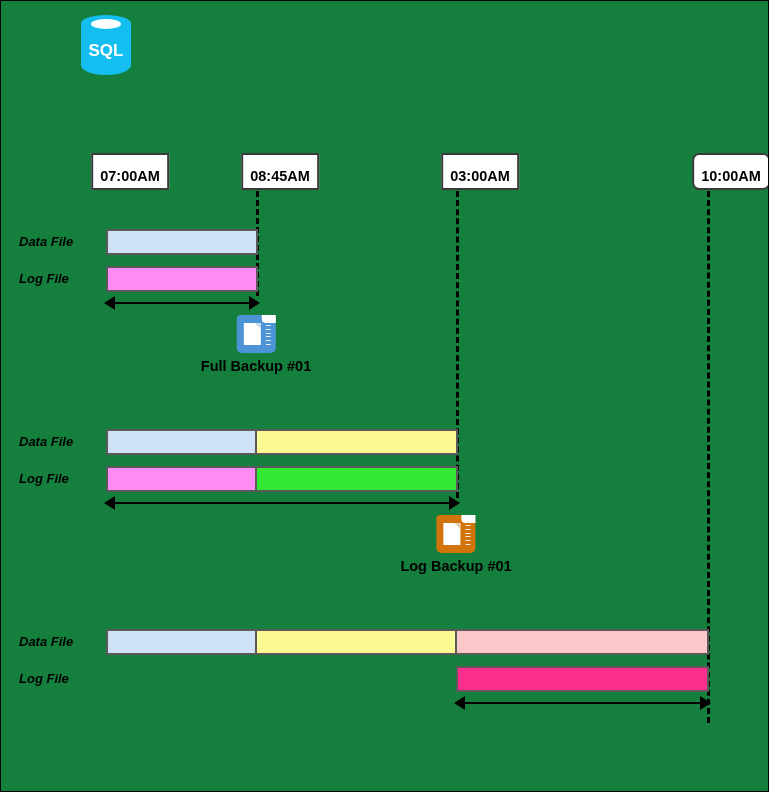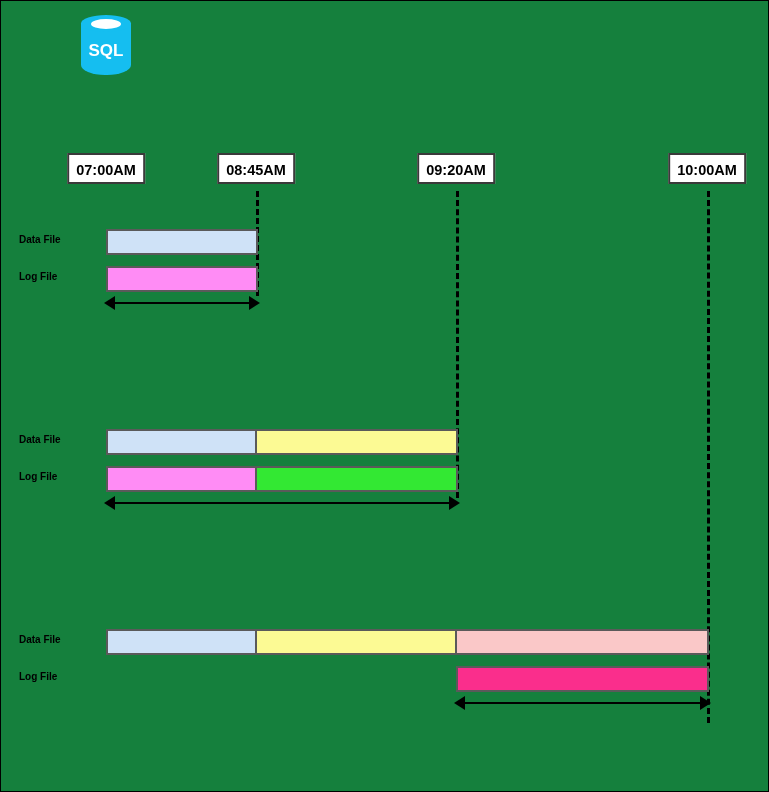--- a/index.html
+++ b/index.html
@@ -35,41 +35,43 @@
   }
 
   
   .time-label{
     position:absolute;
     border:2px solid #3a3a3a;
     background:#ffffff;
     font-size:14.5px;
     font-weight:bold;
     color:#000000;
-    padding:8px 7px 4px 7px;
+    padding:14px 7px 4px 7px;
     line-height:1;
     white-space:nowrap;
     transform:translateX(-50%);
+    margin-left:24px;
   }
 
   
   .tline{
     position:absolute;
     width:0;
     border-left:3px dashed #000000;
   }
 
   
   .row-label{
     position:absolute;
-    font-size:10px;
+    font-size:13px;
     font-weight:bold;
     color:#000000;
     white-space:nowrap;
     line-height:1;
+    font-style:italic;
   }
 
   
   .bar{
     position:absolute;
     height:26px;
     box-sizing:border-box;
     display:flex;
   }
   .seg{
@@ -129,22 +131,22 @@
 
   <div class="sql-icon">
     <div class="sql-body"></div>
     <div class="sql-top"></div>
     <div class="sql-hole"></div>
     <div class="sql-text">SQL</div>
   </div>
 
   <div class="time-label" style="left:105px;top:152px;">07:00AM</div>
   <div class="time-label" style="left:255px;top:152px;">08:45AM</div>
-  <div class="time-label" style="left:455px;top:152px;">09:20AM</div>
-  <div class="time-label" style="left:706px;top:152px;">10:00AM</div>
+  <div class="time-label" style="left:455px;top:152px;">03:00AM</div>
+  <div class="time-label" style="left:706px;top:152px;border-radius:7px;">10:00AM</div>
 
   <div class="tline" style="left:255px;top:190px;height:105px;"></div>
   <div class="tline" style="left:455px;top:190px;height:307px;"></div>
   <div class="tline" style="left:706px;top:190px;height:532px;"></div>
 
   <div class="row-label" style="left:18px;top:234px;">Data File</div>
   <div class="bar" style="left:105px;top:228px;width:152px;">
     <div class="seg first last" style="width:100%;background:#CFE2F7;"></div>
   </div>
 
@@ -152,39 +154,71 @@
   <div class="bar" style="left:105px;top:265px;width:152px;">
     <div class="seg first last" style="width:100%;background:#FF8CF5;border-color:#5a5a5a;"></div>
   </div>
 
   <div class="arrow" style="left:103px;top:295px;width:156px;">
     <div class="head left"></div>
     <div class="shaft"></div>
     <div class="head right"></div>
   </div>
 
+  <div class="backup" style="left:255px;top:314px;">
+    <div class="backup-glyph" style="background:#4D94D6;">
+      <div class="notch"></div>
+      <div class="page"></div>
+      <div class="page-fold"></div>
+      <div class="ticks">
+          <i></i>
+          <i></i>
+          <i></i>
+          <i></i>
+          <i></i>
+          <i></i>
+        </div>
+    </div>
+    <div class="backup-label">Full Backup #01</div>
+  </div>
 
   <div class="row-label" style="left:18px;top:434px;">Data File</div>
   <div class="bar" style="left:105px;top:428px;width:352px;">
     <div class="seg first" style="width:150px;background:#CFE2F7;"></div>
     <div class="seg last" style="width:202px;background:#FCFA94;"></div>
   </div>
 
   <div class="row-label" style="left:18px;top:471px;">Log File</div>
   <div class="bar" style="left:105px;top:465px;width:352px;">
     <div class="seg first" style="width:150px;background:#FF8CF5;"></div>
     <div class="seg last" style="width:202px;background:#33E833;"></div>
   </div>
 
   <div class="arrow" style="left:103px;top:495px;width:356px;">
     <div class="head left"></div>
     <div class="shaft"></div>
     <div class="head right"></div>
   </div>
 
+  <div class="backup" style="left:455px;top:514px;">
+    <div class="backup-glyph" style="background:#D2740C;">
+      <div class="notch"></div>
+      <div class="page"></div>
+      <div class="page-fold" style="border-top-color:#e8d0b0;"></div>
+      <div class="ticks">
+          <i></i>
+          <i></i>
+          <i></i>
+          <i></i>
+          <i></i>
+          <i></i>
+        </div>
+    </div>
+    <div class="backup-label">Log Backup #01</div>
+  </div>
 
   <div class="row-label" style="left:18px;top:634px;">Data File</div>
   <div class="bar" style="left:105px;top:628px;width:603px;">
     <div class="seg first" style="width:150px;background:#CFE2F7;"></div>
     <div class="seg" style="width:200px;background:#FCFA94;"></div>
     <div class="seg last" style="width:253px;background:#FAC8C8;"></div>
   </div>
 
   <div class="row-label" style="left:18px;top:671px;">Log File</div>
   <div class="bar" style="left:455px;top:665px;width:253px;">

